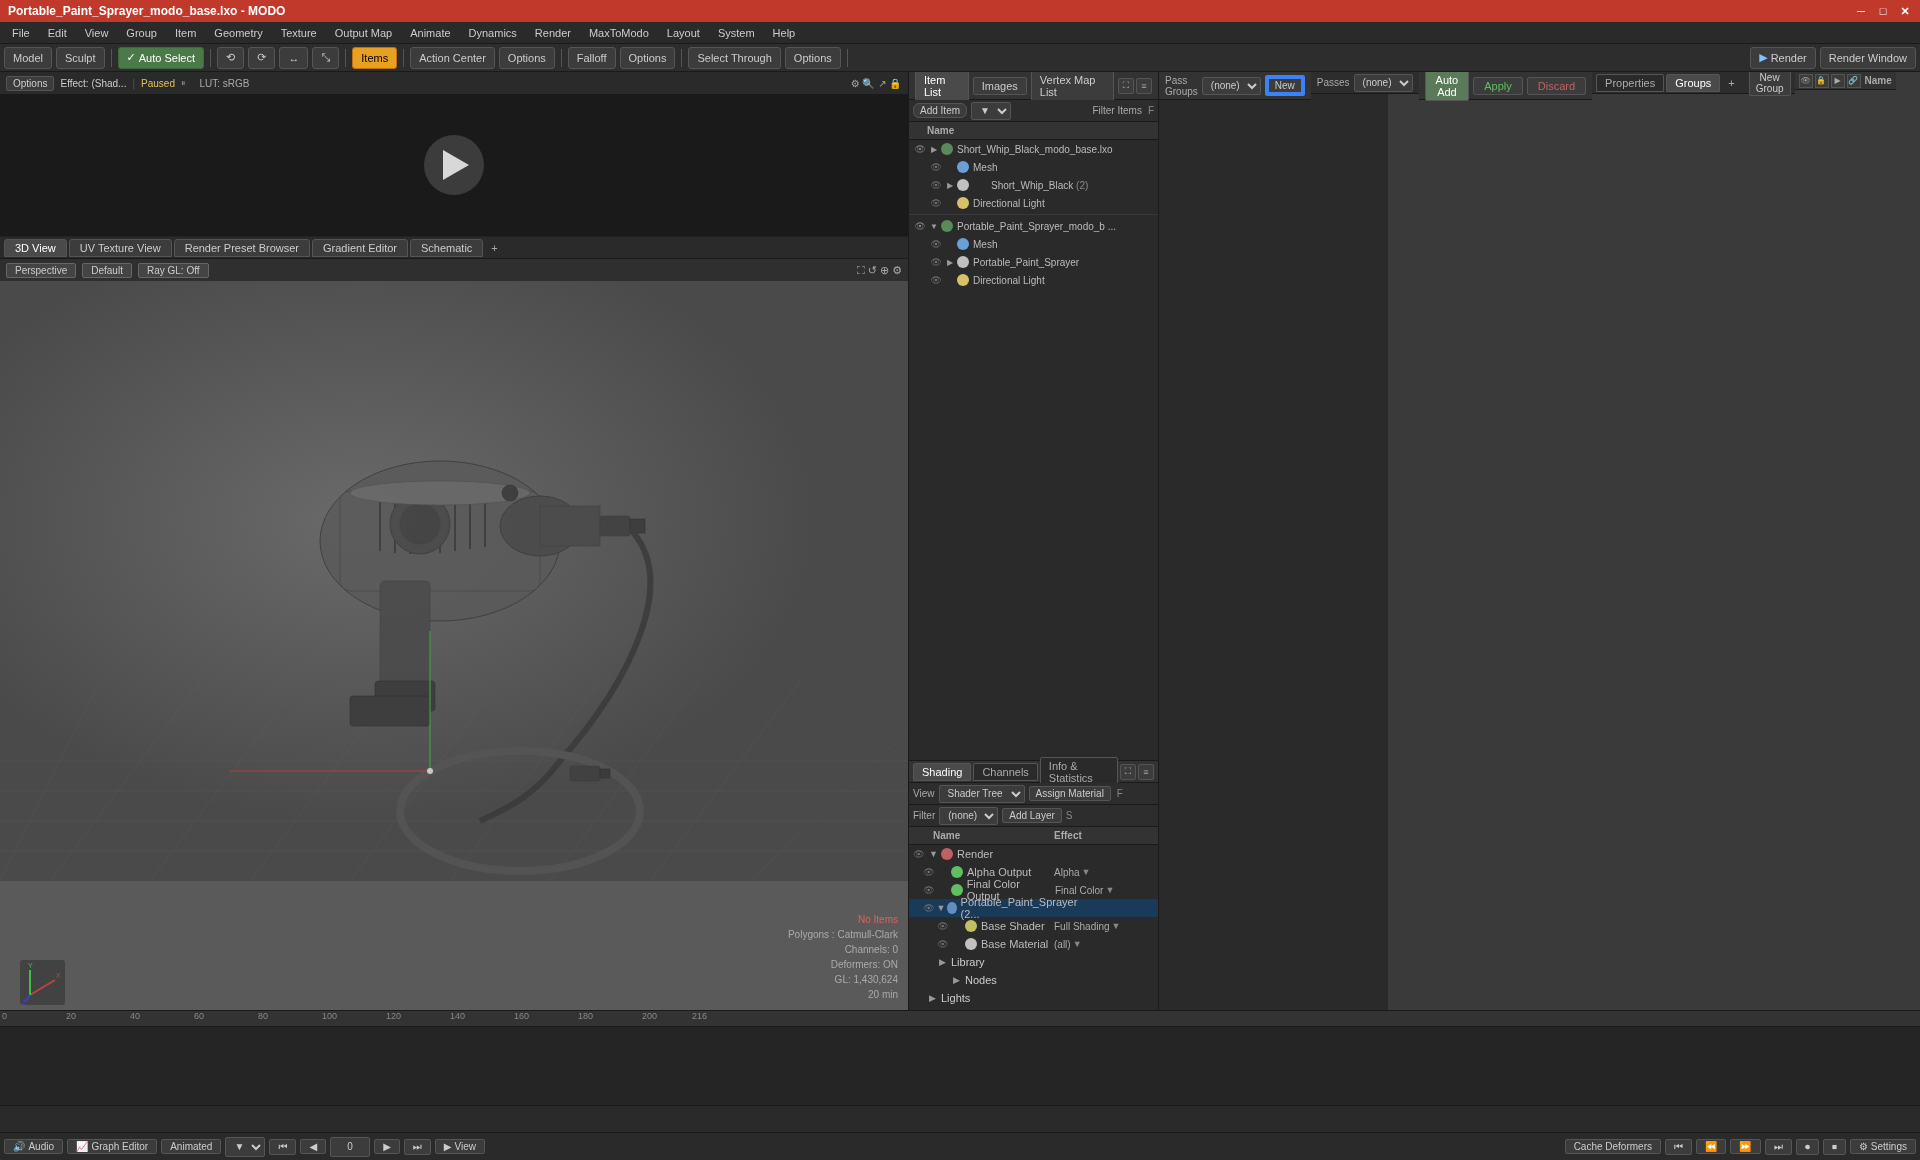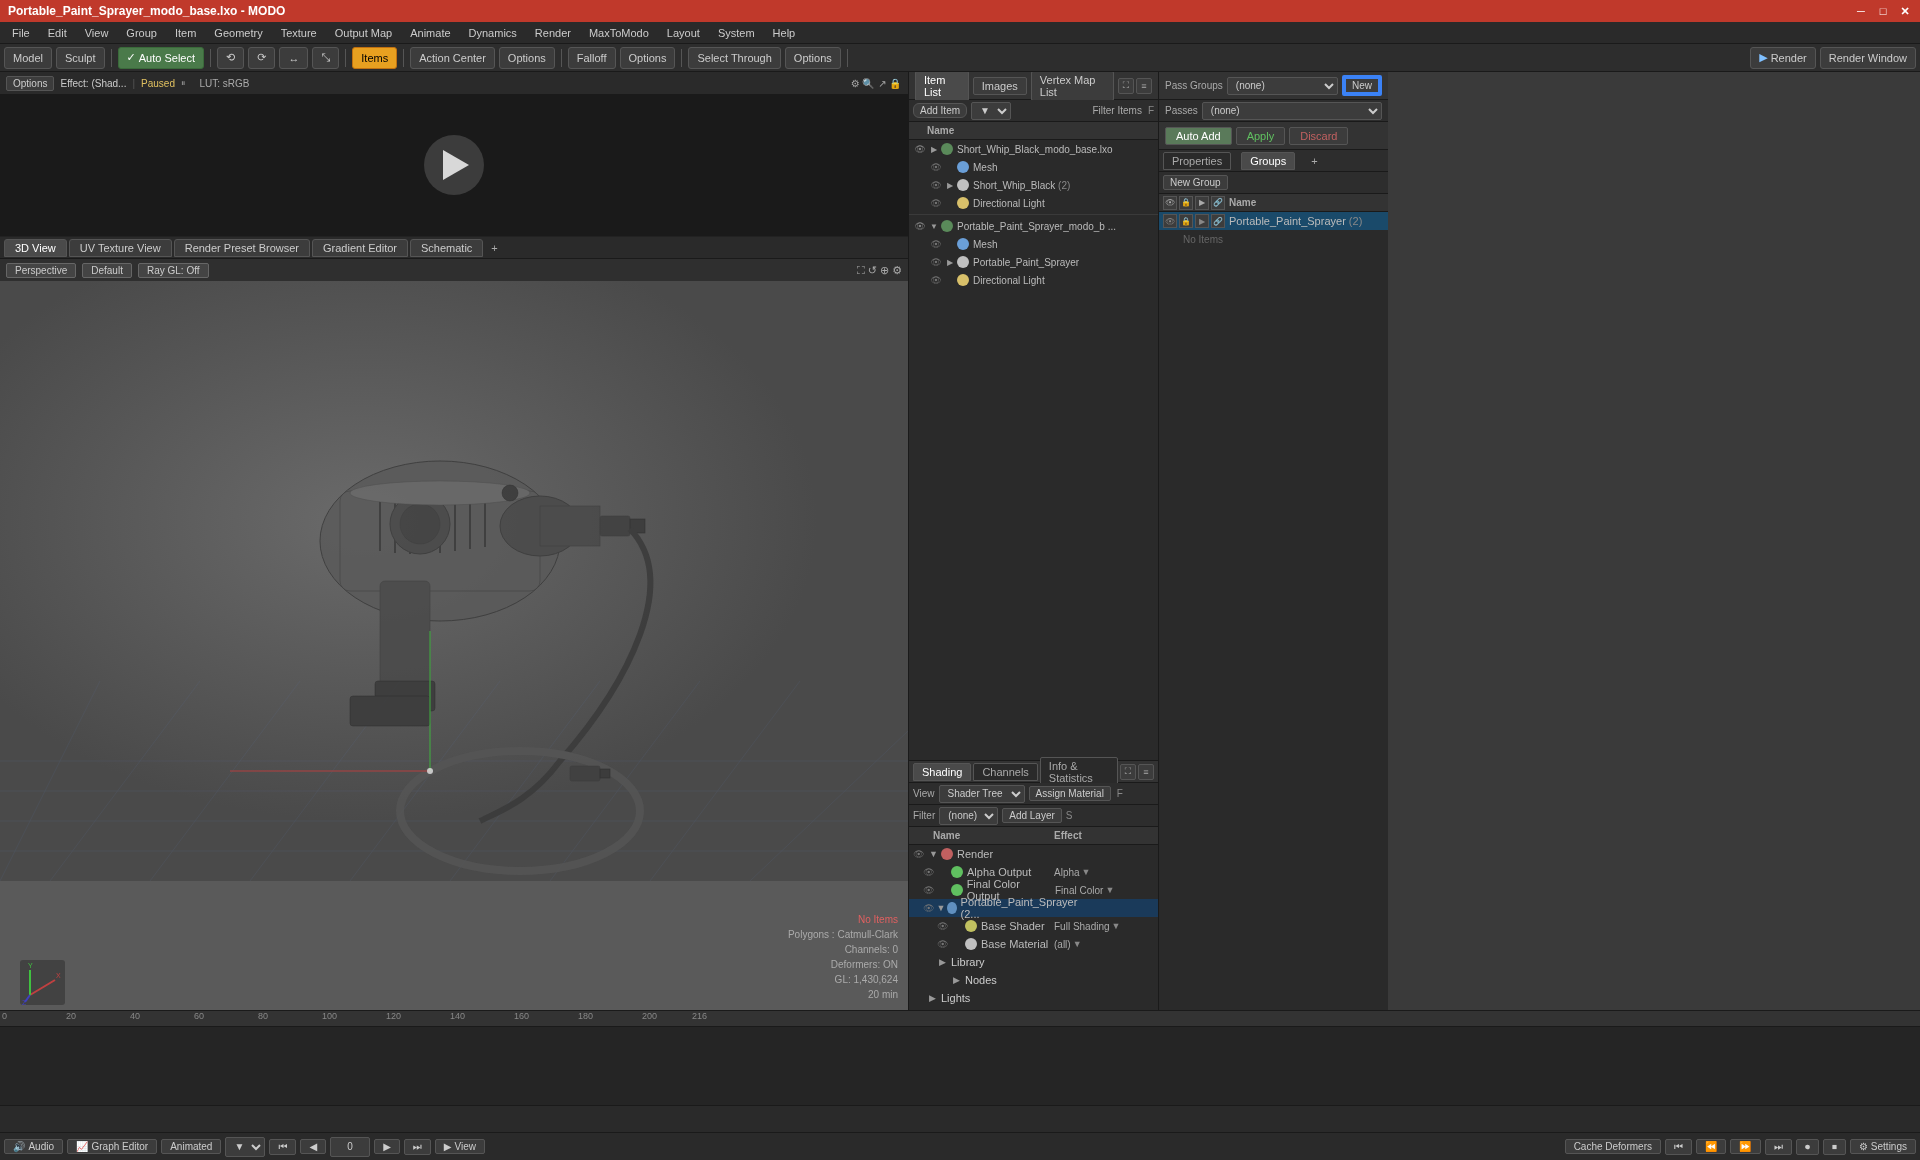--- a/index.html
+++ b/index.html
@@ -434,21 +434,20 @@
     }
     .sh-eye { width: 14px; color: #777; font-size: 9px; margin-right: 2px; }
     .sh-expand { width: 10px; font-size: 9px; color: #999; margin-right: 2px; }
 
     
     #groups-panel {
       width: 230px;
       background: #2a2a2a;
       border-left: 1px solid #1a1a1a;
       display: flex;
-      flex-direction: column;
     }
     #groups-header {
       height: 28px;
       background: #333;
       display: flex;
       align-items: center;
       padding: 0 6px;
       gap: 4px;
       border-bottom: 1px solid #1a1a1a;
     }
@@ -516,21 +515,21 @@
     .aa-btn.apply { color: #60c060; }
     .aa-btn.discard { color: #c06060; }
 
     
     #prop-tabs {
       height: 22px;
       background: #2d2d2d;
       display: flex;
       align-items: center;
       padding: 0 4px;
-      gap: 10px;
+      gap: 2px;
       border-bottom: 1px solid #1a1a1a;
     }
     .pt-tab {
       padding: 2px 8px;
       background: #2a2a2a;
       border: 1px solid #555;
       border-radius: 2px 2px 0 0;
       cursor: pointer;
       font-size: 11px;
       color: #aaa;
@@ -939,21 +938,21 @@
           <div class="ti-eye" style="color:#777;">👁</div>
           <span class="ti-arrow" style="opacity:0">▶</span>
           <span class="ti-icon mesh"></span>
           <span style="font-size:10px;">Mesh</span>
         </div>
 
         <div class="tree-item" style="padding-left:20px;">
           <div class="ti-eye" style="color:#777;">👁</div>
           <span class="ti-arrow">▶</span>
           <span class="ti-icon group-icon"></span>
-          <span style="font-size:10px;">Short_Whip_Black <span style="color:#888">(2)</span></span>
+          <span style="font-size:10px;margin-left:18px;">Short_Whip_Black <span style="color:#888">(2)</span></span>
         </div>
 
         <div class="tree-item" style="padding-left:20px;">
           <div class="ti-eye" style="color:#777;">👁</div>
           <span class="ti-arrow" style="opacity:0">▶</span>
           <span class="ti-icon light"></span>
           <span style="font-size:10px;">Directional Light</span>
         </div>
         <div class="tree-sep"></div>
 

